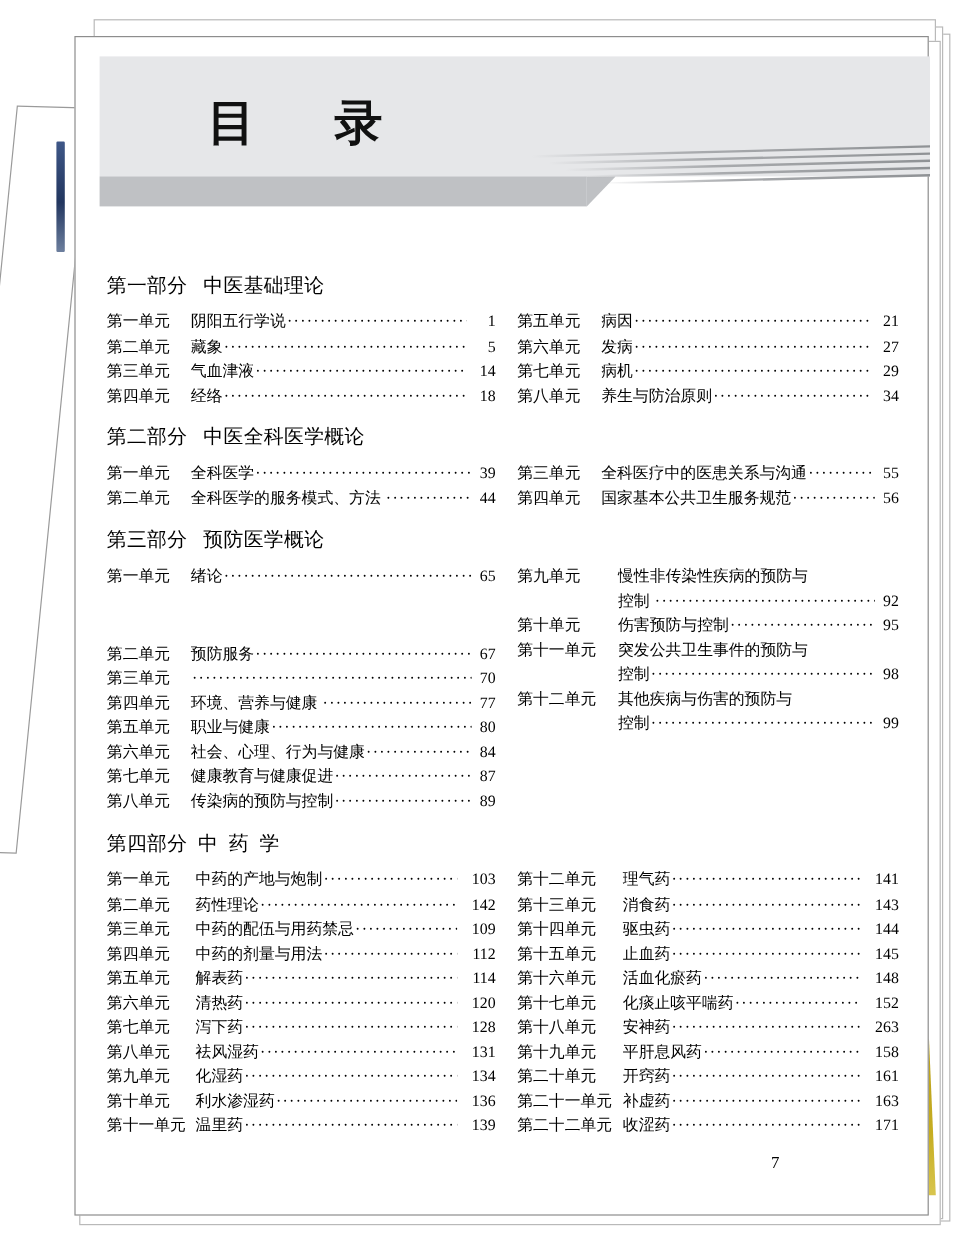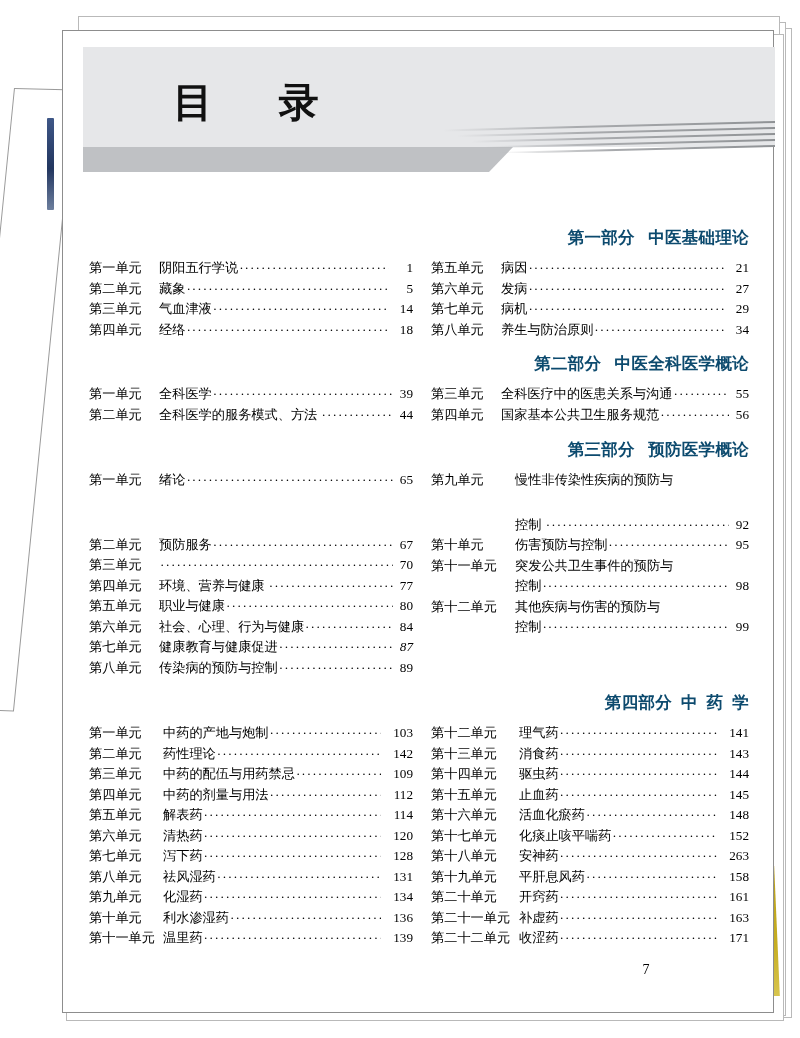--- a/index.html
+++ b/index.html
@@ -82,24 +82,24 @@
     white-space:pre;
   }
 
   
   .content{
     position:absolute;left:26px;top:196px;width:660px;
     font-size:13.2px;color:#000;
   }
 
   .part-title{
-    text-align:right;
+    text-align:left;
     font-size:16.5px;
-    font-weight:bold;
-    color:#0c4a6e;
+    font-weight:normal;
+    color:#000000;
     white-space:pre;
     margin:0 0 9px 0;
     letter-spacing:0.3px;
   }
   .part-block{margin-bottom:14px;}
   .part-block.p1{margin-bottom:13px;}
 
   .cols{display:flex;}
   .col{width:50%;box-sizing:border-box;}
   .col-left{padding-right:6px;}
@@ -297,41 +297,41 @@
             <div class="entry">
               <span class="unit" style="width: 70px;">第六单元</span>
               <span class="ttl">社会、心理、行为与健康</span>
               <span class="dots">··············································</span>
               <span class="pg" style="width: 18px;">84</span>
             </div>
             <div class="entry">
               <span class="unit" style="width: 70px;">第七单元</span>
               <span class="ttl">健康教育与健康促进</span>
               <span class="dots">··············································</span>
-              <span class="pg" style="width: 18px; font-style: italic;">87</span>
+              <span class="pg" style="width: 18px;">87</span>
             </div>
             <div class="entry">
               <span class="unit" style="width: 70px;">第八单元</span>
               <span class="ttl">传染病的预防与控制</span>
               <span class="dots">··············································</span>
               <span class="pg" style="width: 18px;">89</span>
             </div>
           </div>
           <div class="col col-right">
             <div class="entry">
               <span class="unit" style="width: 84px;">第九单元</span>
               <span class="ttl">慢性非传染性疾病的预防与</span>
               <span class="dots"></span>
               <span class="pg" style="width: 18px;"></span>
             </div>
             <div class="entry">
               <span class="unit" style="width: 84px;">&nbsp;</span>
               <span class="ttl">控制 </span>
               <span class="dots">··············································</span>
-              <span class="pg" style="width: 18px; margin-top: 24px;">92</span>
+              <span class="pg" style="width: 18px;">92</span>
             </div>
             <div class="entry">
               <span class="unit" style="width: 84px;">第十单元</span>
               <span class="ttl">伤害预防与控制</span>
               <span class="dots">··············································</span>
               <span class="pg" style="width: 18px;">95</span>
             </div>
             <div class="entry">
               <span class="unit" style="width: 84px;">第十一单元</span>
               <span class="ttl">突发公共卫生事件的预防与</span>

